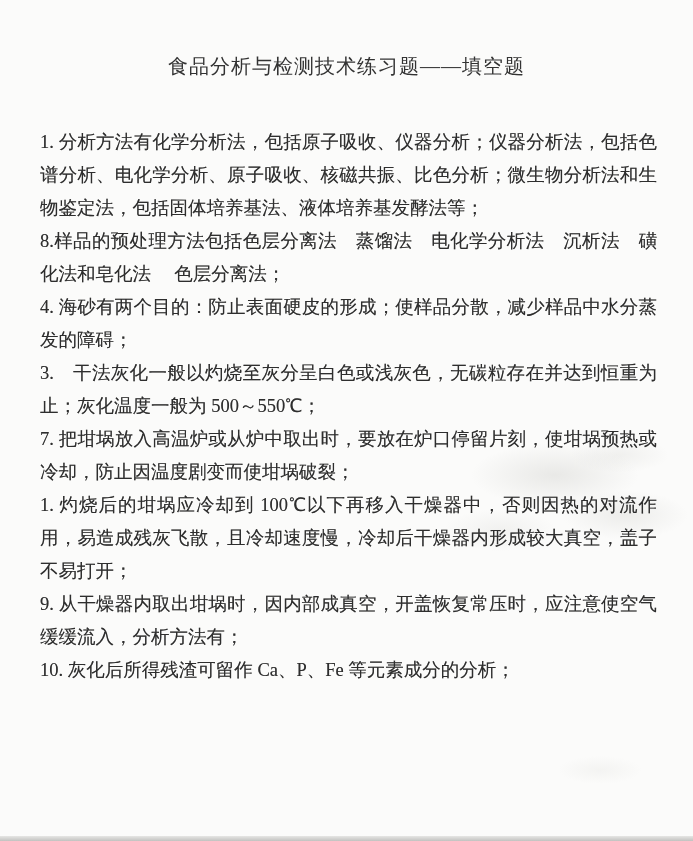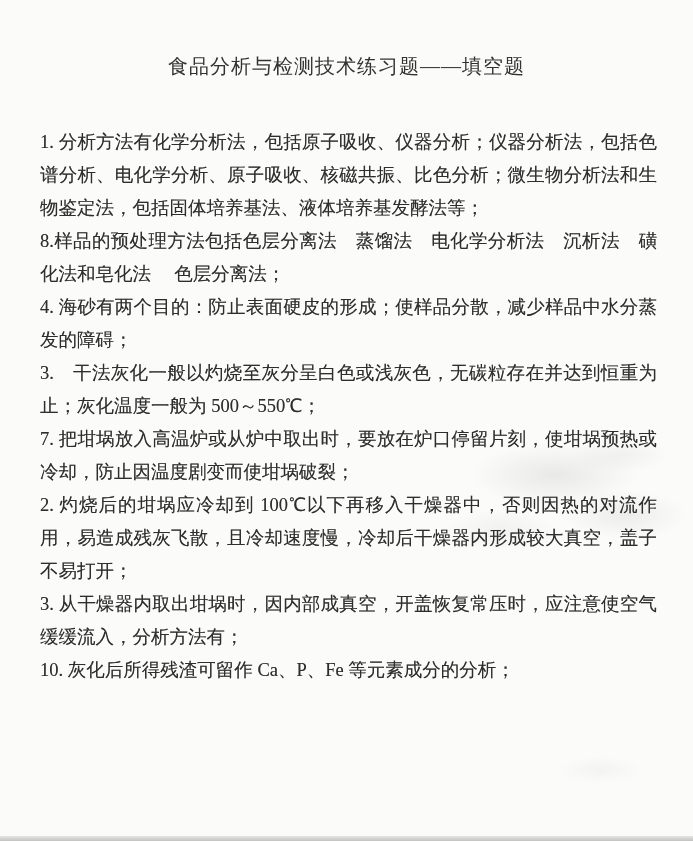--- a/index.html
+++ b/index.html
@@ -56,20 +56,20 @@
 
 <div class="page">
   <h1 class="doc-title">食品分析与检测技术练习题——填空题</h1>
 
   <div class="content">
       <p><span>1. 分析方法有</span><span class="u">化学分析</span><span>法，包括</span><span class="u">原子吸收</span><span>、</span><span class="u">仪器分析</span><span>；</span><span class="u">仪器分析</span><span>法，包括色谱分析、电化学分析、原子吸收、核磁共振、比色分析；</span><span class="u">微生物分析法和生物鉴定</span><span>法，包括</span><span class="u">固体培养基法</span><span>、</span><span class="u">液体培养基发酵法</span><span>等；</span></p>
       <p><span>8.样品的预处理方法包括</span><span class="u">色层分离</span><span>法</span><span>　</span><span class="u">蒸馏</span><span>法</span><span>　</span><span class="u">电化学分析</span><span>法</span><span>　</span><span class="u">沉析</span><span>法</span><span>　</span><span class="u">磺化法和皂化</span><span>法</span><span>　</span><span class="u"> 色层分离</span><span>法；</span></p>
       <p><span>4. 海砂有两个目的：防止表面硬皮的形成；使样品分散，减少样品中水分蒸发的障碍；</span></p>
       <p><span>3.　干法灰化一般以灼烧至灰分呈</span><span class="u">白色</span><span>或</span><span class="u">浅灰色</span><span>，无</span><span class="u">碳粒</span><span>存在并达到恒重为止；</span><span class="u">灰化温度</span><span>一般为 500～550℃；</span></p>
       <p><span>7. 把坩埚放入高温炉或从炉中取出时，要放在炉口停留片刻，使坩埚预热或冷却，防止</span><span class="u">因温度剧变而使坩埚破裂</span><span>；</span></p>
-      <p><span>2. 灼烧后的坩埚应冷却到 </span><span class="u">100℃</span><span>以下再移入干燥器中，否则因热的对流作用，易造成残灰飞散，且冷却速度慢，冷却后干燥器内形成较大真空，盖子不易打开；</span></p>
-      <p><span>3. 从干燥器内取出坩埚时，因内部成真空，开盖恢复常压时，应注意使</span><span class="u">空气缓缓</span><span>流入，分析方法有；</span></p>
+      <p><span>1. 灼烧后的坩埚应冷却到 </span><span class="u">100℃</span><span>以下再移入干燥器中，否则因热的对流作用，易造成残灰飞散，且冷却速度慢，冷却后干燥器内形成较大真空，盖子不易打开；</span></p>
+      <p><span>9. 从干燥器内取出坩埚时，因内部成真空，开盖恢复常压时，应注意使</span><span class="u">空气缓缓</span><span>流入，分析方法有；</span></p>
       <p><span>10. 灰化后所得残渣可留作 </span><span class="u">Ca、P、Fe</span><span> 等元素成分的分析；</span></p>
       <p></p>
     </div>
 
   <div class="scan-edge-bottom"></div>
 </div>
 
 </body></html>

